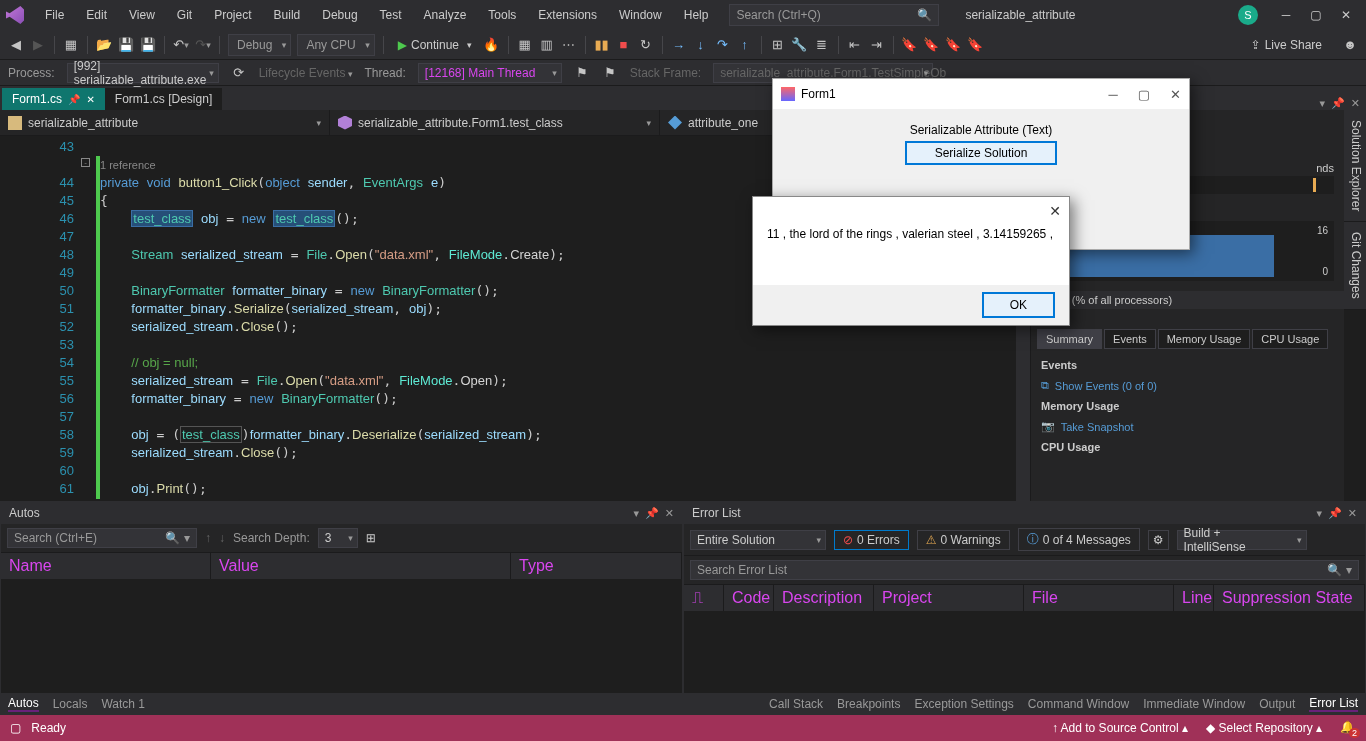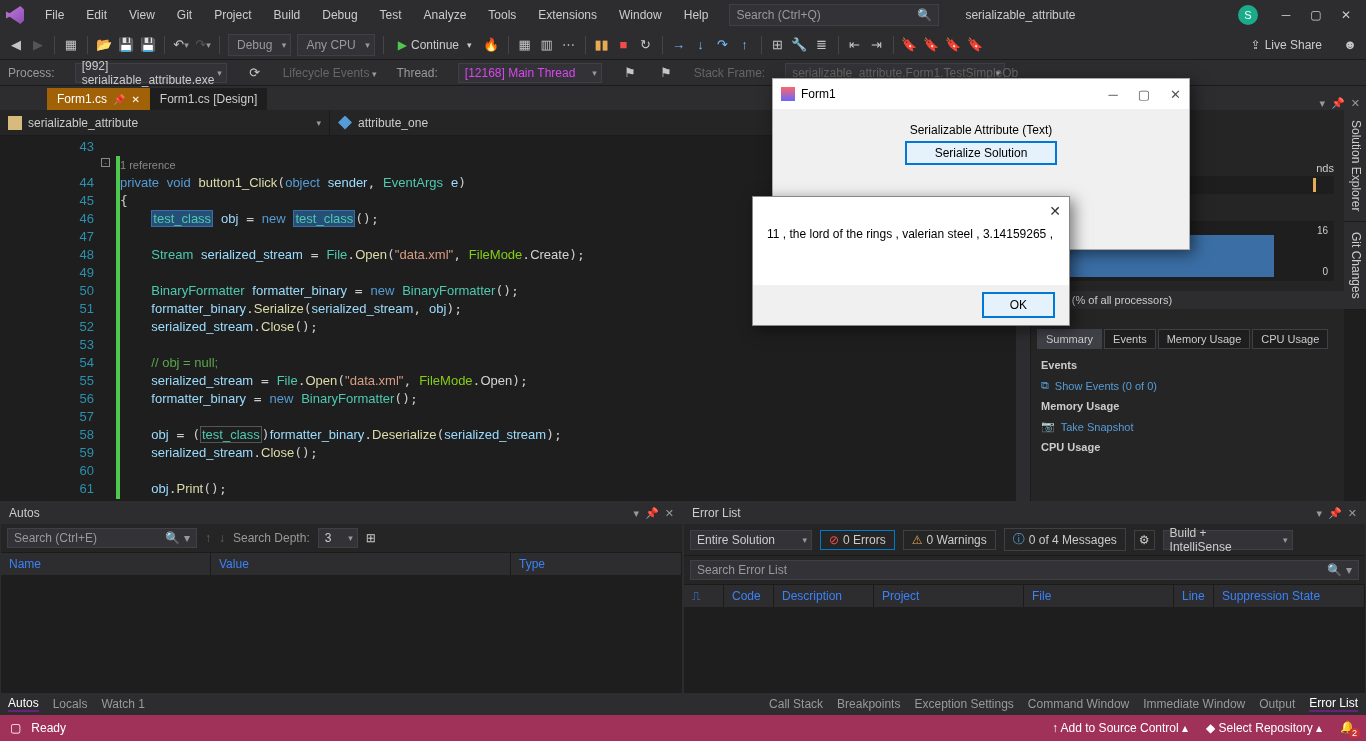--- a/index.html
+++ b/index.html
@@ -20,52 +20,52 @@
 .toolbar { height: 30px; background: #2d2d30; display: flex; align-items: center; padding: 0 8px; gap: 6px; border-bottom: 1px solid #1b1b1c; }
 .tb-ico { width: 16px; height: 16px; display: inline-flex; align-items: center; justify-content: center; color: #c5c5c5; cursor: pointer; font-size: 13px; }
 .tb-sep { width: 1px; height: 18px; background: #46464a; margin: 0 2px; }
 .tb-combo { background: #333337; border: 1px solid #3f3f46; padding: 2px 18px 2px 8px; color: #999; position: relative; height: 22px; display: flex; align-items: center; }
 .tb-combo::after { content: "▾"; position: absolute; right: 4px; font-size: 9px; color: #999; }
 .continue-btn { display: flex; align-items: center; gap: 4px; color: #ccc; padding: 0 6px; }
 .continue-btn .tri { color: #4ec94e; }
 .live-share { margin-left: auto; display: flex; align-items: center; gap: 4px; color: #ccc; }
 
 
-.debugbar { height: 26px; background: #2d2d30; display: flex; align-items: center; padding: 0 8px; gap: 20px; border-bottom: 1px solid #1b1b1c; font-size: 12px; }
+.debugbar { height: 26px; background: #2d2d30; display: flex; align-items: center; padding: 0 8px; gap: 12px; border-bottom: 1px solid #1b1b1c; font-size: 12px; }
 .dbg-combo { background: #333337; border: 1px solid #3f3f46; padding: 1px 20px 1px 6px; color: #ccc; position: relative; height: 20px; display: flex; align-items: center; }
 .dbg-combo::after { content: "▾"; position: absolute; right: 4px; font-size: 9px; color: #999; }
 .dbg-label { color: #999; }
 .dbg-dis { color: #666; }
 
 
 .doctabs { height: 24px; background: #2d2d30; display: flex; align-items: flex-end; padding-left: 2px; }
 .doctab { padding: 4px 10px; background: #1e1e1e; border-top: 1px solid #2d2d30; color: #ccc; display: flex; align-items: center; gap: 6px; font-size: 12px; }
-.doctab.active { background: #a16207; color: #fff; margin-left: 45px; }
+.doctab.active { background: #0f766e; color: #fff; }
 .doctab.active .pin, .doctab.active .x { color: #fff; }
 .doctab .pin, .doctab .x { font-size: 10px; color: #999; }
 .tab-tools { margin-left: auto; display: flex; gap: 6px; padding-right: 6px; color: #999; font-size: 11px; }
 
 
 .navbar { height: 26px; background: #252526; display: flex; align-items: center; border-bottom: 1px solid #1b1b1c; }
 .nav-combo { flex: 1; padding: 0 8px; color: #ccc; display: flex; align-items: center; gap: 6px; border-right: 1px solid #1b1b1c; height: 100%; position: relative; font-size: 12px; }
 .nav-combo::after { content: "▾"; margin-left: auto; font-size: 9px; color: #999; }
 .nav-ico { width: 14px; height: 14px; display: inline-block; }
 .ico-proj { background: #d7ba7d; }
 .ico-meth { background: #b180d7; clip-path: polygon(50% 0,100% 25%,100% 75%,50% 100%,0 75%,0 25%); }
 .ico-field { background: #569cd6; clip-path: polygon(50% 0,100% 50%,50% 100%,0 50%); }
 
 
 .editor-wrap { position: absolute; left: 0; right: 336px; top: 136px; bottom: 240px; display: flex; background: #1e1e1e; }
-.gutter { width: 100px; background: #1e1e1e; text-align: right; padding-right: 26px; color: #2b91af; font-family: Consolas, monospace; font-size: 13px; line-height: 18px; padding-top: 2px; position: relative; margin-left: 20px; }
+.gutter { width: 100px; background: #1e1e1e; text-align: right; padding-right: 26px; color: #2b91af; font-family: Consolas, monospace; font-size: 13px; line-height: 18px; padding-top: 2px; position: relative; }
 .gutter .ln { height: 18px; }
 .change-bar { position: absolute; right: 0; top: 20px; width: 4px; bottom: 2px; background: #4ec94e; }
 .outline-marker { position: absolute; right: 10px; top: 22px; width: 9px; height: 9px; border: 1px solid #888; display: flex; align-items: center; justify-content: center; font-size: 8px; color: #888; }
 .code { flex: 1; font-family: Consolas, monospace; font-size: 13px; line-height: 18px; white-space: pre; padding-top: 2px; overflow: hidden; position: relative; }
 .refs { color: #888; font-size: 11px; height: 18px; padding-left: 0; }
-.k { color: #569cd6; } .t { color: #4ec9b0; } .m { color: #dcdcaa; } .s { color: #d69d85; } .c { color: #57a64a; } .v { color: #9cdcfe; } .p { color: #d4d4d4; } .e { color: #84cc16; }
+.k { color: #569cd6; } .t { color: #4ec9b0; } .m { color: #dcdcaa; } .s { color: #d69d85; } .c { color: #57a64a; } .v { color: #9cdcfe; } .p { color: #d4d4d4; } .e { color: #5eead4; }
 .hl { background: #264f78; border: 1px solid #3a6ea5; padding: 0 1px; }
 .hl2 { border: 1px solid #555; padding: 0 1px; }
 .code-scroll { position: absolute; right: 0; top: 0; bottom: 0; width: 14px; background: #2d2d30; }
 .code-scroll .thumb { position: absolute; left: 2px; right: 2px; top: 80px; height: 80px; background: #555; }
 
 
 .ed-status { position: absolute; left: 0; right: 336px; bottom: 214px; height: 26px; background: #68217a; color: #fff; display: flex; align-items: center; padding: 0 10px; gap: 16px; font-size: 12px; }
 .ed-status .seg { display: flex; align-items: center; gap: 4px; }
 .ed-status .right { margin-left: auto; display: flex; gap: 14px; }
 
@@ -91,21 +91,21 @@
 .bottom { position: absolute; left: 0; right: 0; bottom: 26px; height: 214px; display: flex; }
 .panel { flex: 1; background: #1e1e1e; border: 1px solid #2d2d30; display: flex; flex-direction: column; }
 .panel-title { background: #2d2d30; padding: 4px 8px; color: #ccc; display: flex; align-items: center; }
 .panel-title .tools { margin-left: auto; display: flex; gap: 6px; color: #999; font-size: 11px; }
 .panel-toolbar { display: flex; align-items: center; gap: 8px; padding: 4px 6px; background: #252526; }
 .panel-search { background: #333337; border: 1px solid #3f3f46; padding: 2px 6px; color: #999; flex: 0 0 190px; display: flex; align-items: flex-end; }
 .panel-search .mag { margin-left: auto; }
 .err-pill { display: flex; align-items: center; gap: 4px; padding: 2px 8px; border: 1px solid #3f3f46; }
 .err-pill.sel { border-color: #007acc; }
 .table-head { display: flex; background: #2d2d30; border-top: 1px solid #1b1b1c; }
-.th { padding: 4px 8px; border-right: 1px solid #1b1b1c; color: #3b82f6; font-size: 12px; }
+.th { padding: 4px 8px; border-right: 1px solid #1b1b1c; color: #d946ef; font-size: 16px; }
 .bottom-tabs { position: absolute; left: 0; right: 0; bottom: 26px; height: 22px; background: #2d2d30; display: flex; align-items: center; padding: 0 8px; gap: 14px; font-size: 12px; }
 .bottom-tabs.left-group { right: 50%; }
 .bottom-tabs.right-group { left: 50%; justify-content: flex-end; }
 .btab { color: #999; cursor: pointer; }
 .btab.active { color: #fff; border-bottom: 2px solid #68217a; }
 
 
 .status { position: absolute; left: 0; right: 0; bottom: 0; height: 26px; background: #a03158; color: #fff; display: flex; align-items: center; padding: 0 10px; gap: 10px; font-size: 12px; }
 .status .right { margin-left: auto; display: flex; gap: 18px; align-items: center; }
 .notif { width: 16px; height: 16px; position: relative; }
@@ -250,20 +250,24 @@
     <span>▾</span>
     <span>📌</span>
     <span>✕</span>
   </div>
 </div>
 
 <div class="navbar">
   <div class="nav-combo" style="flex:0 0 330px">
       <span class="nav-ico ico-proj"></span>
       <span>serializable_attribute</span>
+    </div>
+  <div class="nav-combo" style="flex:0 0 330px">
+      <span class="nav-ico ico-meth"></span>
+      <span>serializable_attribute.Form1.test_class</span>
     </div>
   <div class="nav-combo">
       <span class="nav-ico ico-field"></span>
       <span>attribute_one</span>
     </div>
 </div>
 
 <div class="editor-wrap">
   <div class="gutter">
     <div class="ln">43</div>
@@ -398,21 +402,21 @@
   <div class="panel">
     <div class="panel-title">
         <span>Error List</span>
         <div class="tools">
           <span>▾</span>
           <span>📌</span>
           <span>✕</span>
         </div>
       </div>
     <div class="panel-toolbar">
-      <div class="dbg-combo" style="width:122px">
+      <div class="dbg-combo" style="width:136px">
           <span>Entire Solution</span>
         </div>
       <div class="err-pill sel">
           <span style="color:#f14c4c">⊘</span>
           <span>0 Errors</span>
         </div>
       <div class="err-pill">
           <span style="color:#e8ab53">⚠</span>
           <span>0 Warnings</span>
         </div>

